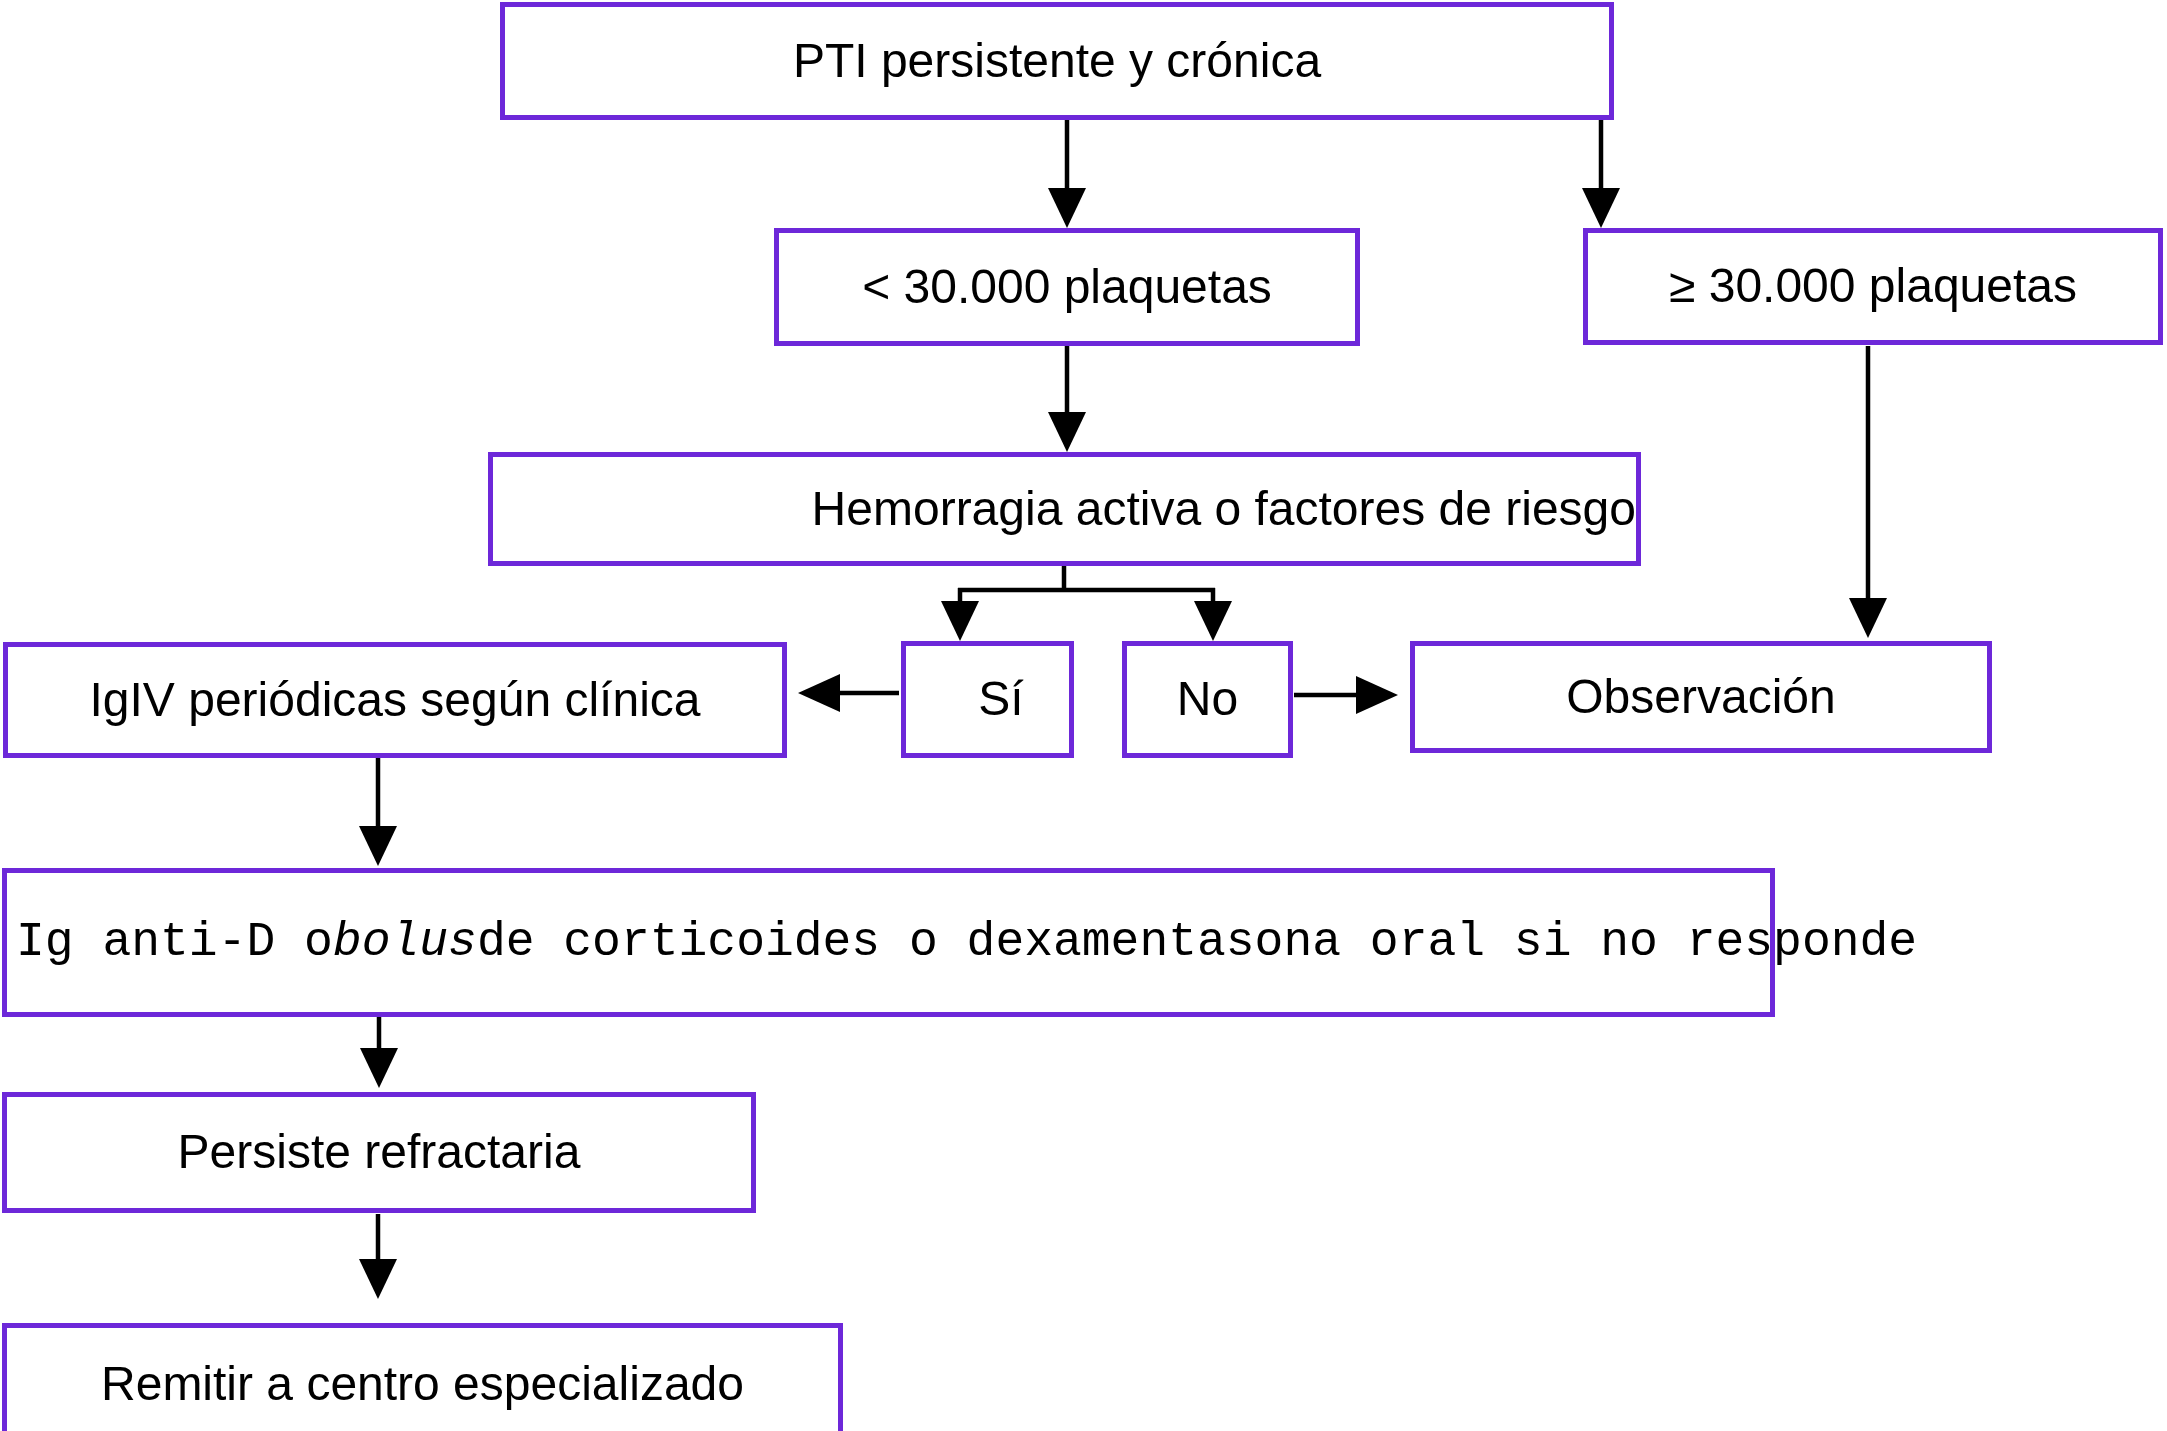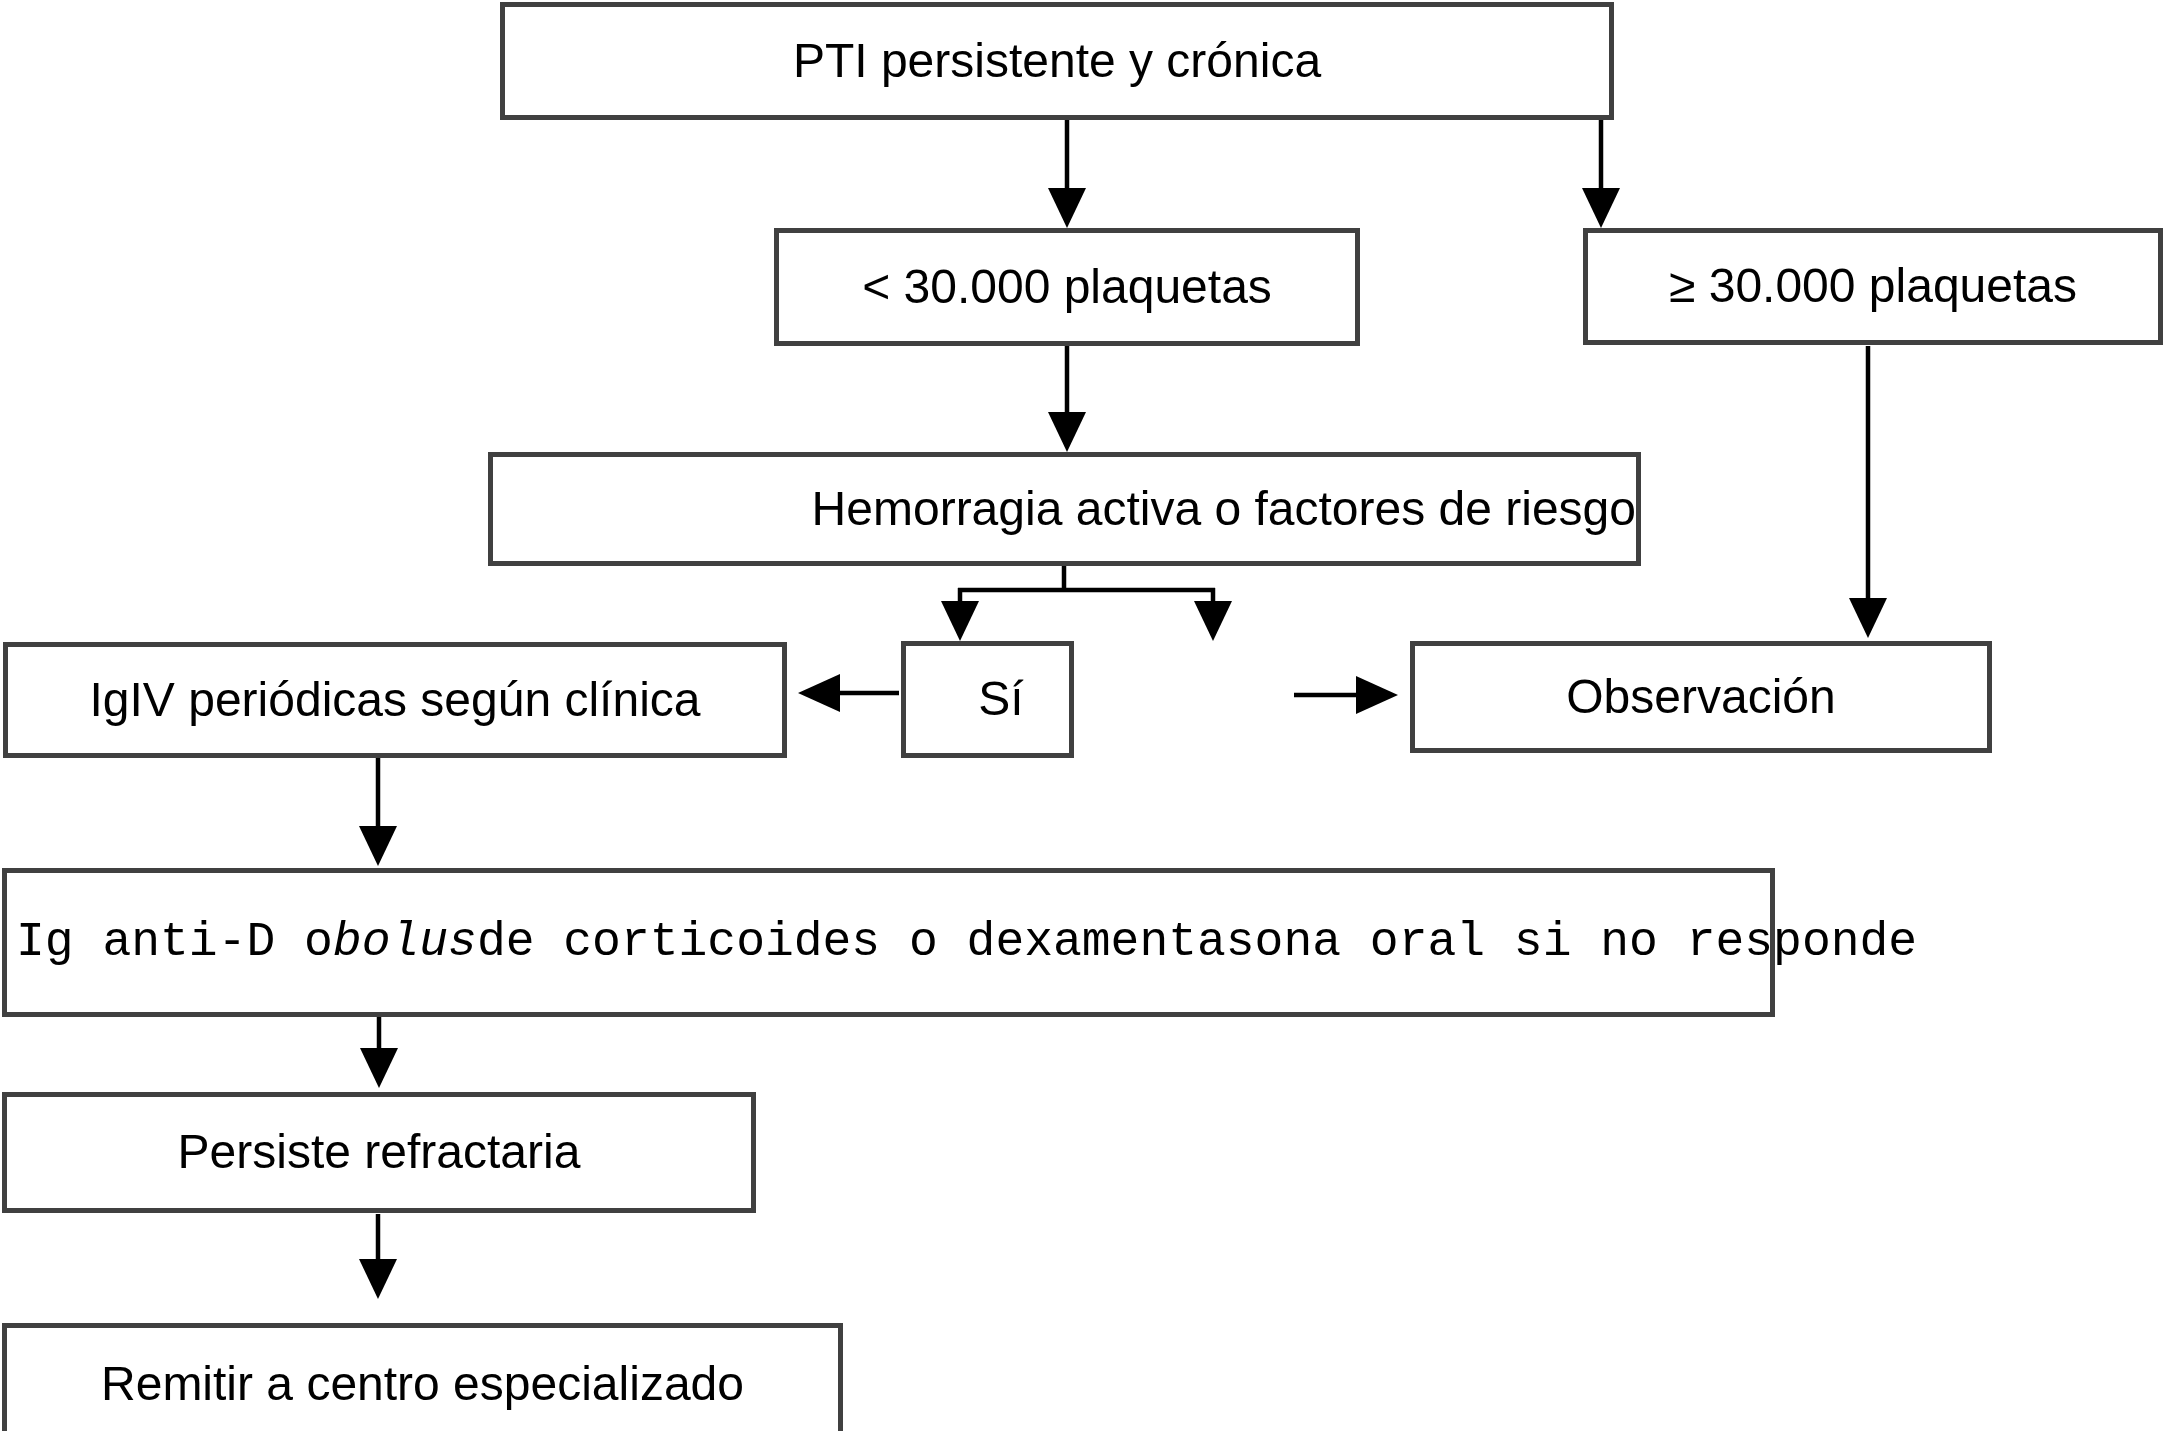--- a/index.html
+++ b/index.html
@@ -26,21 +26,21 @@
     stroke: #000000;
     stroke-width: 4.5;
   }
   #connectors polygon {
     fill: #000000;
     stroke: none;
   }
   .node {
     position: absolute;
     box-sizing: border-box;
-    border: 5px solid #404040;
+    border: 5px solid #6d28d9;
     background: #ffffff;
     display: flex;
     align-items: center;
     justify-content: center;
     font-size: 48px;
     line-height: 1.1;
     white-space: nowrap;
   }
   .node.left-align {
     justify-content: flex-start;
@@ -135,20 +135,23 @@
   </div>
 
   <div class="node" id="node-igiv">
     <span>IgIV periódicas según clínica</span>
   </div>
 
   <div class="node" id="node-si">
     <span>Sí</span>
   </div>
 
+  <div class="node" id="node-no">
+    <span>No</span>
+  </div>
 
   <div class="node" id="node-observacion">
     <span>Observación</span>
   </div>
 
   <div class="node left-align" id="node-igantid">
     <span>Ig anti-D o </span>
       <span class="italic">bolus</span>
       <span> de corticoides o dexamentasona oral si no responde</span>
   </div>

